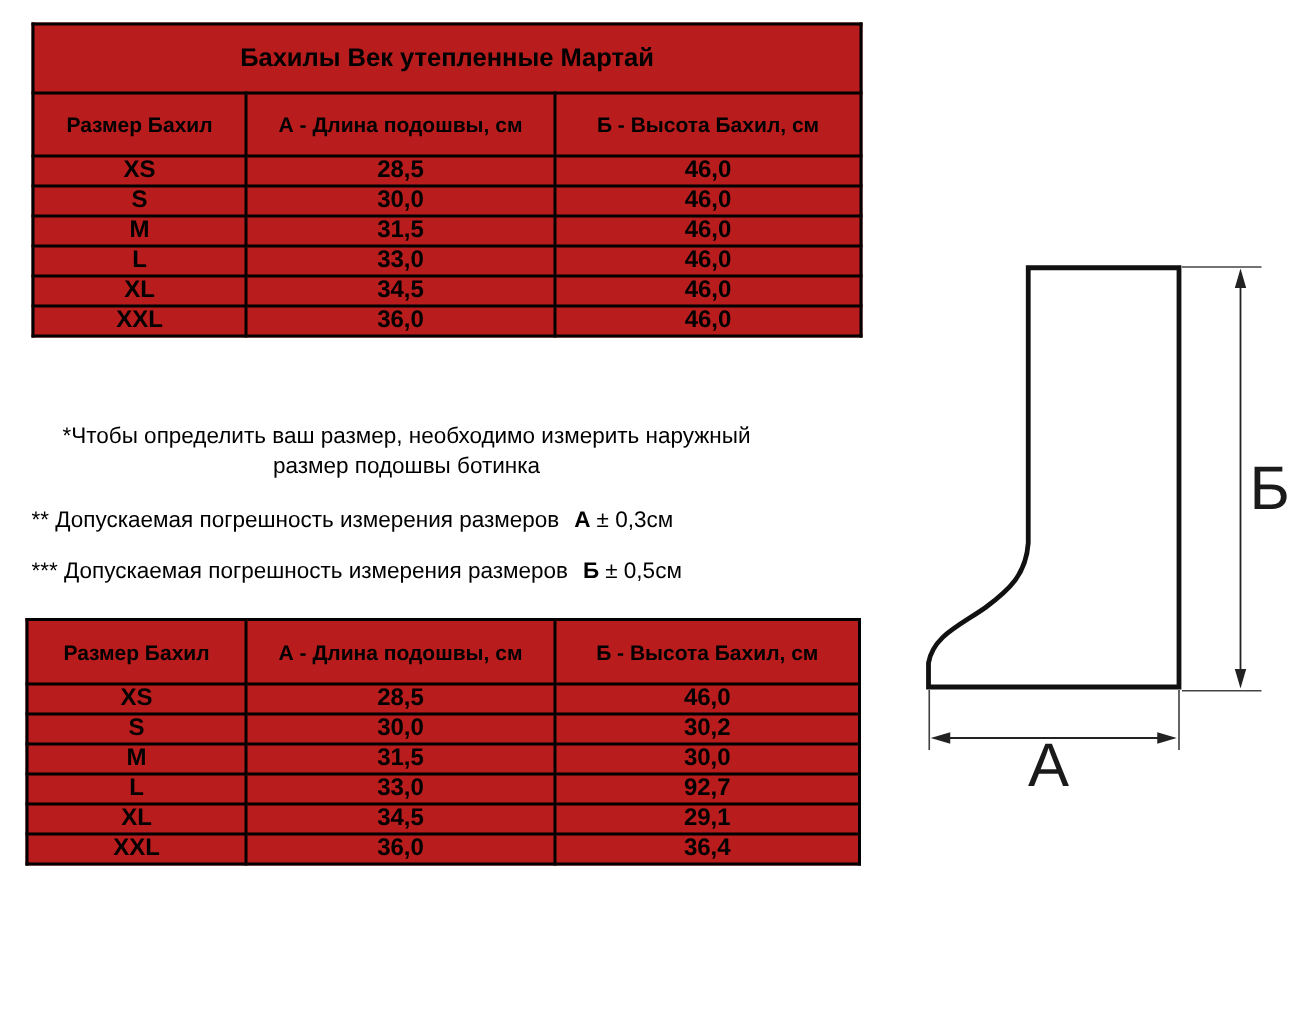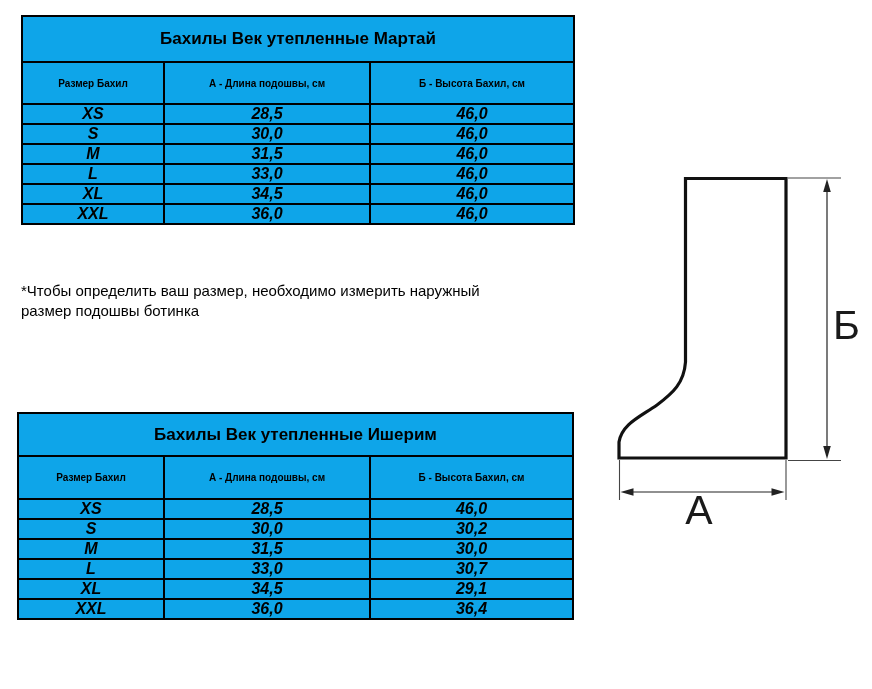--- a/index.html
+++ b/index.html
@@ -1,39 +1,39 @@
 <!DOCTYPE html>
 <html><head>
 <meta charset="utf-8">
 <style>
   * { margin:0; padding:0; box-sizing:border-box; }
   html,body { background:#ffffff; }
   body { font-family:"Liberation Sans", sans-serif; color:#000; }
   .canvas { position:relative; width:872px; height:689px; background:#fff; overflow:hidden; }
 
-  table.size-table { position:absolute; border-collapse:collapse; table-layout:fixed; background:#0ea5e9; }
+  table.size-table { position:absolute; border-collapse:collapse; table-layout:fixed; background:#b91c1c; }
   .size-table th, .size-table td {
     border:2px solid #000;
     text-align:center; vertical-align:middle;
     font-weight:bold; color:#000;
     padding:0;
   }
   .t1 { left:21px; top:15px; width:552px; }
   .t2 { left:17px; top:412px; width:555px; }
   .title-cell { font-size:17px; }
   .t1 .title-cell { height:46px; }
   .t2 .title-cell { height:43px; }
-  .header-cell { font-size:10px; }
+  .header-cell { font-size:14px; }
   .t1 .header-cell { height:42px; }
   .t2 .header-cell { height:43px; }
-  .size-table td { height:16px; font-size:16px;font-style:italic; }
+  .size-table td { height:16px; font-size:16px; }
 
   .notes { position:absolute; left:21px; top:281px; width:500px; font-size:15px; line-height:20px; }
   .notes p { margin:0 0 14px 0; }
-  .notes p.n1 { margin-bottom:16px; }
+  .notes p.n1 { margin-bottom:16px;text-align:center; }
   .dim-letter { font-weight:bold; margin-left:10px; }
   .tol { margin-left:4px; }
 
   svg.diagram { position:absolute; left:590px; top:150px; width:282px; height:389px; }
   .boot-path { fill:#ffffff; stroke-width:3.2px; stroke-linejoin:miter; }
   .dim-line { stroke:#222; stroke-width:1.2px; fill:none; }
   .ext-line { stroke:#444; stroke-width:1.1px; fill:none; }
   .arrow-head { fill:#222; stroke:none; }
   .dim-label { font-family:"Liberation Sans", sans-serif; font-size:41px; fill:#1a1a1a; }
 </style>
@@ -87,32 +87,31 @@
         <tr>
           <td>XXL</td>
           <td>36,0</td>
           <td>46,0</td>
         </tr>
       </tbody>
   </table>
 
   <div class="notes">
     <p class="n1">*Чтобы определить ваш размер, необходимо измерить наружный размер подошвы ботинка</p>
+    <p class="n2"><span>** Допускаемая погрешность измерения размеров</span><span class="dim-letter">А</span><span class="tol">± 0,3см</span></p>
+    <p class="n3"><span>*** Допускаемая погрешность измерения размеров</span><span class="dim-letter">Б</span><span class="tol">± 0,5см</span></p>
   </div>
 
   <table class="size-table t2">
     <colgroup>
       <col style="width:146px">
         <col style="width:206px">
         <col style="width:203px">
     </colgroup>
     <thead>
-      <tr>
-        <th colspan="3" class="title-cell">Бахилы Век утепленные Ишерим</th>
-      </tr>
       <tr>
         <th class="header-cell">Размер Бахил</th>
         <th class="header-cell">А - Длина подошвы, см</th>
         <th class="header-cell">Б - Высота Бахил, см</th>
       </tr>
     </thead>
     <tbody>
         <tr>
           <td>XS</td>
           <td>28,5</td>
@@ -124,21 +123,21 @@
           <td>30,2</td>
         </tr>
         <tr>
           <td>M</td>
           <td>31,5</td>
           <td>30,0</td>
         </tr>
         <tr>
           <td>L</td>
           <td>33,0</td>
-          <td>30,7</td>
+          <td>92,7</td>
         </tr>
         <tr>
           <td>XL</td>
           <td>34,5</td>
           <td>29,1</td>
         </tr>
         <tr>
           <td>XXL</td>
           <td>36,0</td>
           <td>36,4</td>

